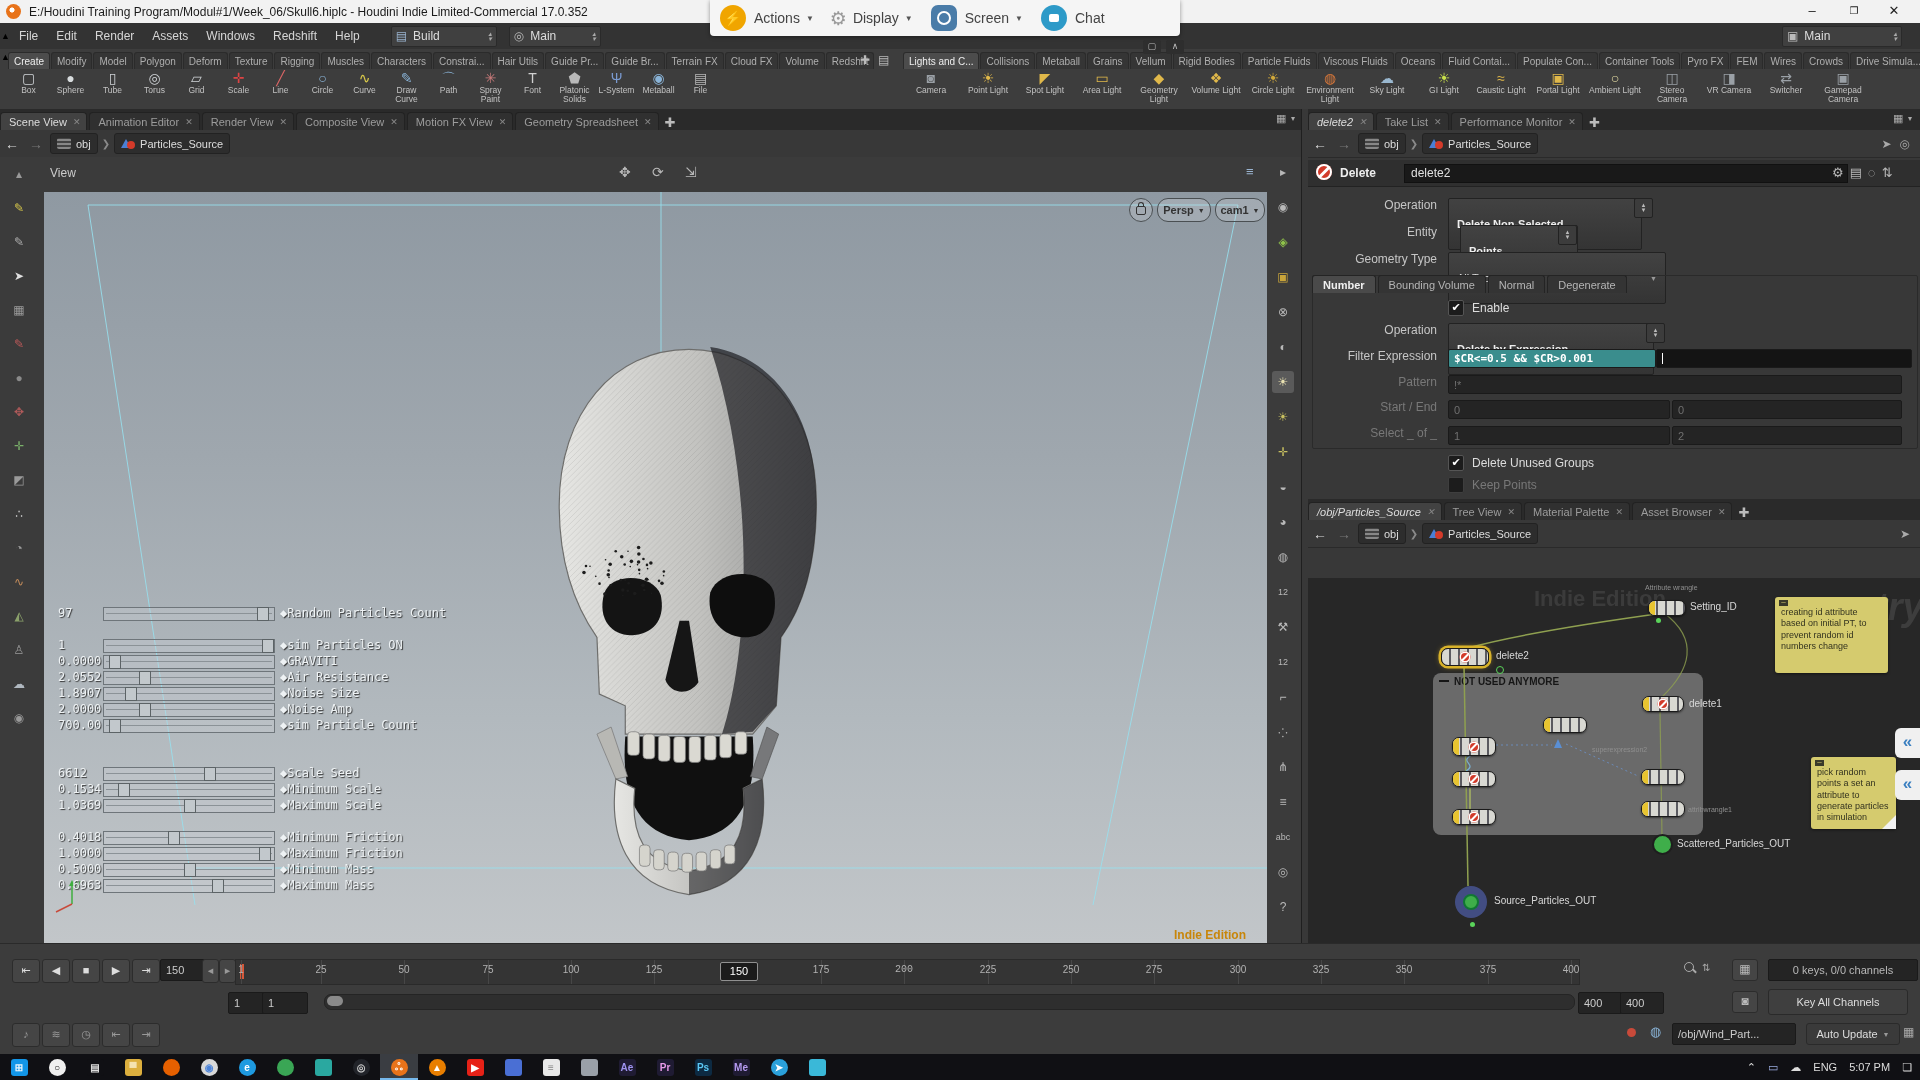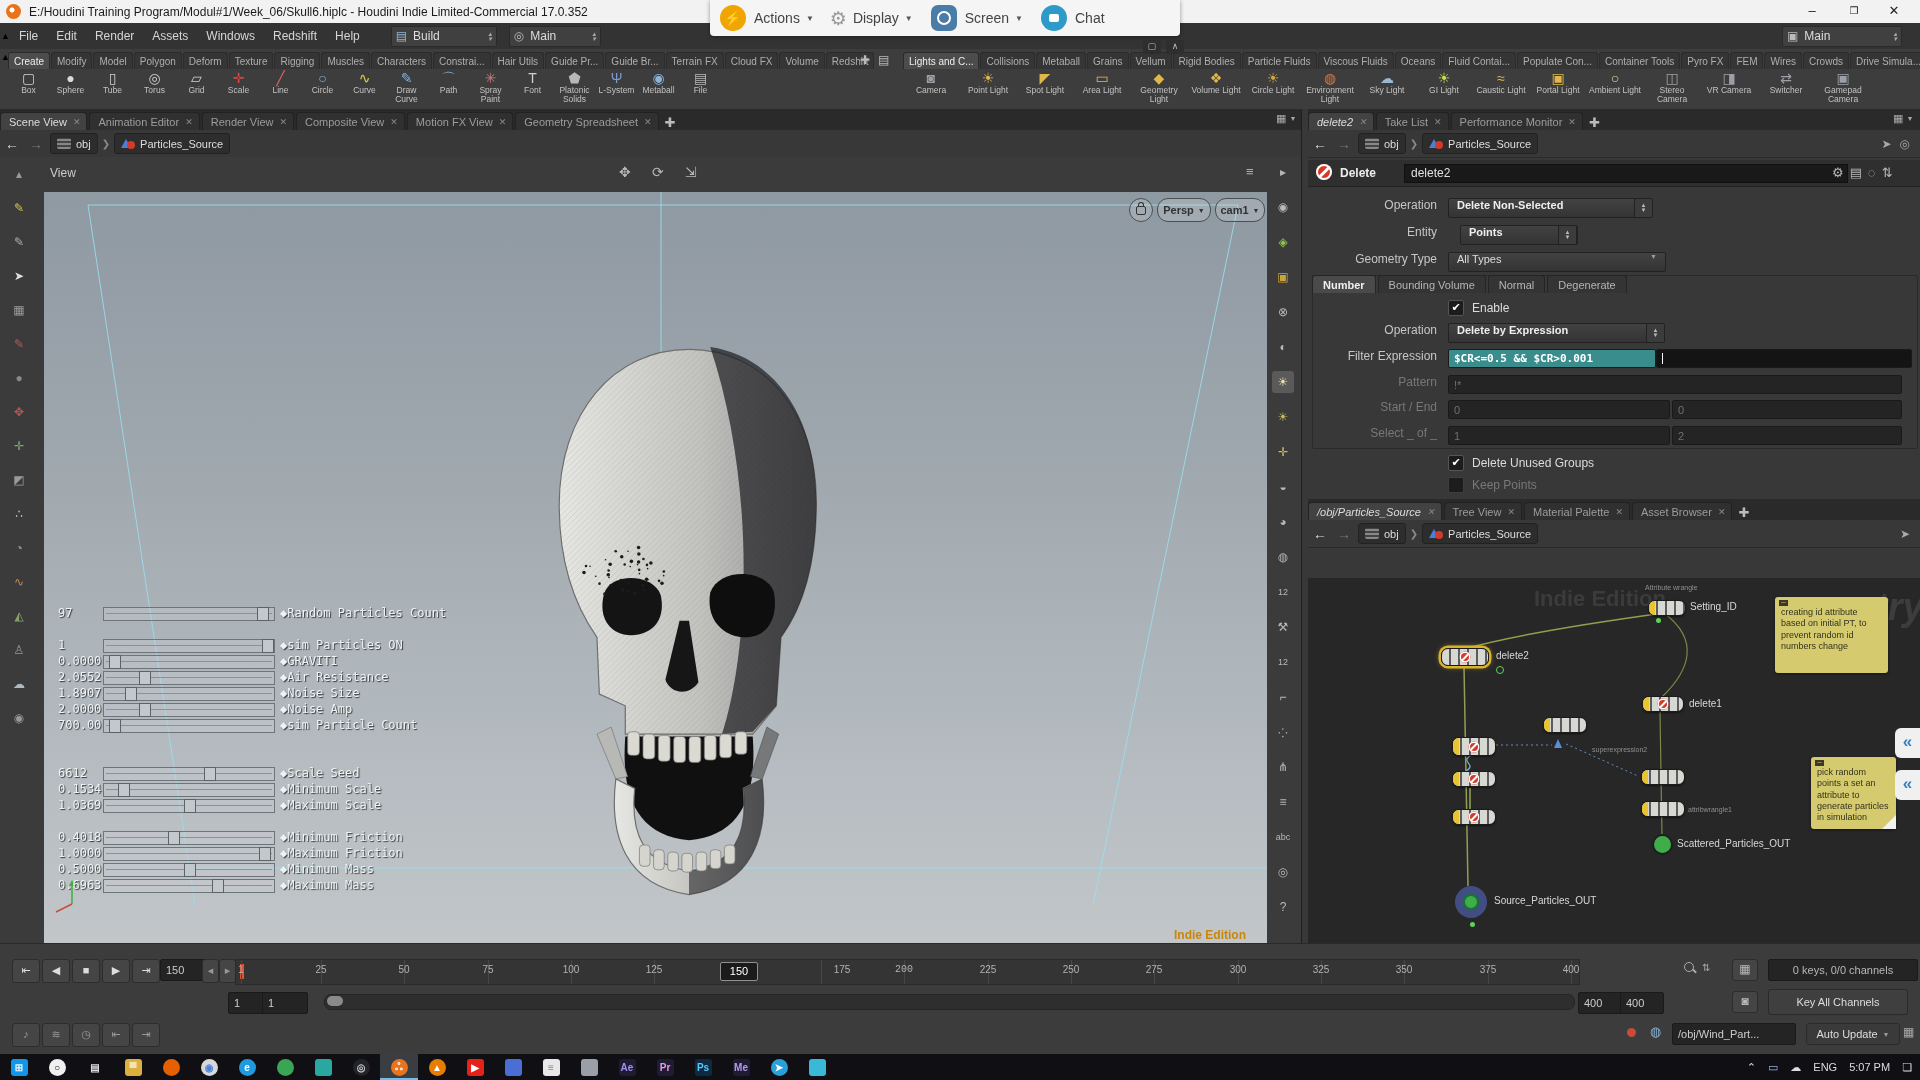--- a/index.html
+++ b/index.html
@@ -53,21 +53,21 @@
   .strip{position:absolute;background:#3b3b3b;}
   .sico{position:absolute;width:22px;height:22px;display:flex;align-items:center;justify-content:center;font-size:12px;color:#b8b8b8;border-radius:3px;}
   .sico.hl{background:#5a5a5a;}
   
   #rpanel{position:absolute;left:1301px;top:109px;width:619px;height:971px;background:#383838;border-left:1px solid #1f1f1f;}
   .prow{position:absolute;left:0;width:1920px;height:20px;}
   .plabel{position:absolute;left:1270px;width:167px;text-align:right;font-size:12px;color:#c6c6c6;}
   .plabel.dis{color:#787878;}
   .pfield{position:absolute;height:17px;background:#242424;border:1px solid #1a1a1a;border-radius:2px;font-size:11px;color:#d8d8d8;display:flex;align-items:center;padding:0 5px;}
   .pfield.dis{color:#6f6f6f;}
-  .pdrop{position:absolute;height:18px;background:linear-gradient(180deg,#424242,#343434);border:1px solid #222;border-radius:2px;font-size:11px;color:#eee;font-weight:bold;display:flex;padding:0 8px;}
+  .pdrop{position:absolute;height:18px;background:linear-gradient(180deg,#424242,#343434);border:1px solid #222;border-radius:2px;font-size:11px;color:#eee;font-weight:bold;display:flex;align-items:center;padding:16px 8px;}
   .spinbox{position:absolute;width:17px;height:18px;background:#3c3c3c;border:1px solid #222;border-radius:2px;display:flex;flex-direction:column;align-items:center;justify-content:center;font-size:6px;color:#bbb;line-height:5px;}
   .chk{position:absolute;width:14px;height:14px;background:#1c1c1c;border:1px solid #555;border-radius:2px;color:#fff;font-size:11px;line-height:13px;text-align:center;}
   .ftab{font-size:11px;padding:3px 10px 2px;background:#343434;border:1px solid #242424;border-bottom:none;color:#b5b5b5;border-radius:3px 3px 0 0;margin-right:2px;}
   .ftab.on{background:#4a4a4a;color:#f0f0f0;font-weight:bold;}
   
   #netcanvas{position:absolute;left:1308px;top:578px;width:612px;height:365px;background:#272727;overflow:hidden;}
   .nnode{position:absolute;height:14px;border:1px solid #1a1a1a;border-radius:7px;background:repeating-linear-gradient(90deg,#d8d8d2 0 7px,#5a5a60 7px 9px);box-shadow:0 1px 2px rgba(0,0,0,.5);}
   .nnode .yflag{position:absolute;left:0;top:0;bottom:0;width:6px;background:#e8c430;border-radius:7px 0 0 7px;}
   .nnode .nostop{position:absolute;left:50%;top:50%;transform:translate(-50%,-50%);width:11px;height:11px;border-radius:50%;background:#d23a2a;box-shadow:inset 0 0 0 1.5px #fff;}
   .nnode .nostop:after{content:"";position:absolute;left:1px;top:4.5px;width:9px;height:2px;background:#fff;transform:rotate(-45deg);}
@@ -840,20 +840,23 @@
         <span style="color: rgb(184, 184, 184); font-size: 12px;">≣</span>
         <span style="color: rgb(184, 184, 184); font-size: 12px;">◌</span>
         <span style="color: rgb(184, 184, 184); font-size: 12px;">⇅</span>
       </span>
   </div>
 
   <div id="netcanvas">
     <span class="wm" style="left:226px;top:8px;font-size:22px;opacity:.55">Indie Edition</span>
     <span class="wm" style="left:546px;top:8px;font-size:38px;font-style:italic;opacity:.6">etry</span>
 
+    <div class="abs" style="left:125px;top:95px;width:270px;height:162px;background:rgba(125,125,125,.78);border-radius:8px">
+      <span style="position:absolute;left:6px;top:3px;font-size:10px;font-weight:bold;color:#161616"><span style="display:inline-block;width:10px;border-top:2px solid #161616;margin-right:5px;vertical-align:3px"></span><span>NOT USED ANYMORE</span></span>
+    </div>
 
     <svg width="612" height="365" style="position:absolute;left:0;top:0;pointer-events:none">
       <path d="M356,35 C290,44 210,56 156,71" stroke="#8fa050" stroke-width="1.5" fill="none"></path>
       <path d="M156,88 L160,308" stroke="#8fa050" stroke-width="1.5" fill="none"></path>
       <path d="M356,35 C392,62 382,92 354,119" stroke="#8fa050" stroke-width="1.2" fill="none" opacity=".8"></path>
       <path d="M352,134 L354,258" stroke="#8fa050" stroke-width="1.2" fill="none" opacity=".8"></path>
       <path d="M188,167 L244,167" stroke="#6a8ab8" stroke-width="1" stroke-dasharray="2,3" fill="none"></path>
       <path d="M258,166 L330,198" stroke="#6a8ab8" stroke-width="1" stroke-dasharray="2,3" fill="none"></path>
       <path d="M246,170 L254,170 L250,161 Z" fill="#5a8fd4"></path>
       <path d="M164,177 C150,184 170,186 158,193" stroke="#7ab0d0" stroke-width="1.2" fill="none"></path>
@@ -932,21 +935,21 @@
         <span class="tick" style="left: 85px;">25</span>
         <span class="tickline" style="left: 168px;"></span>
         <span class="tick" style="left: 168px;">50</span>
         <span class="tickline" style="left: 252px;"></span>
         <span class="tick" style="left: 252px;">75</span>
         <span class="tickline" style="left: 335px;"></span>
         <span class="tick" style="left: 335px;">100</span>
         <span class="tickline" style="left: 418px;"></span>
         <span class="tick" style="left: 418px;">125</span>
         <span class="tickline" style="left: 585px;"></span>
-        <span class="tick" style="left: 585px; margin-left: 21px;">175</span>
+        <span class="tick" style="left: 585px;">175</span>
         <span class="tickline" style="left: 668px;"></span>
         <span class="tick" style="left: 668px; font-family: Liberation Mono, monospace;">200</span>
         <span class="tickline" style="left: 752px;"></span>
         <span class="tick" style="left: 752px;">225</span>
         <span class="tickline" style="left: 835px;"></span>
         <span class="tick" style="left: 835px;">250</span>
         <span class="tickline" style="left: 918px;"></span>
         <span class="tick" style="left: 918px;">275</span>
         <span class="tickline" style="left: 1002px;"></span>
         <span class="tick" style="left: 1002px;">300</span>

